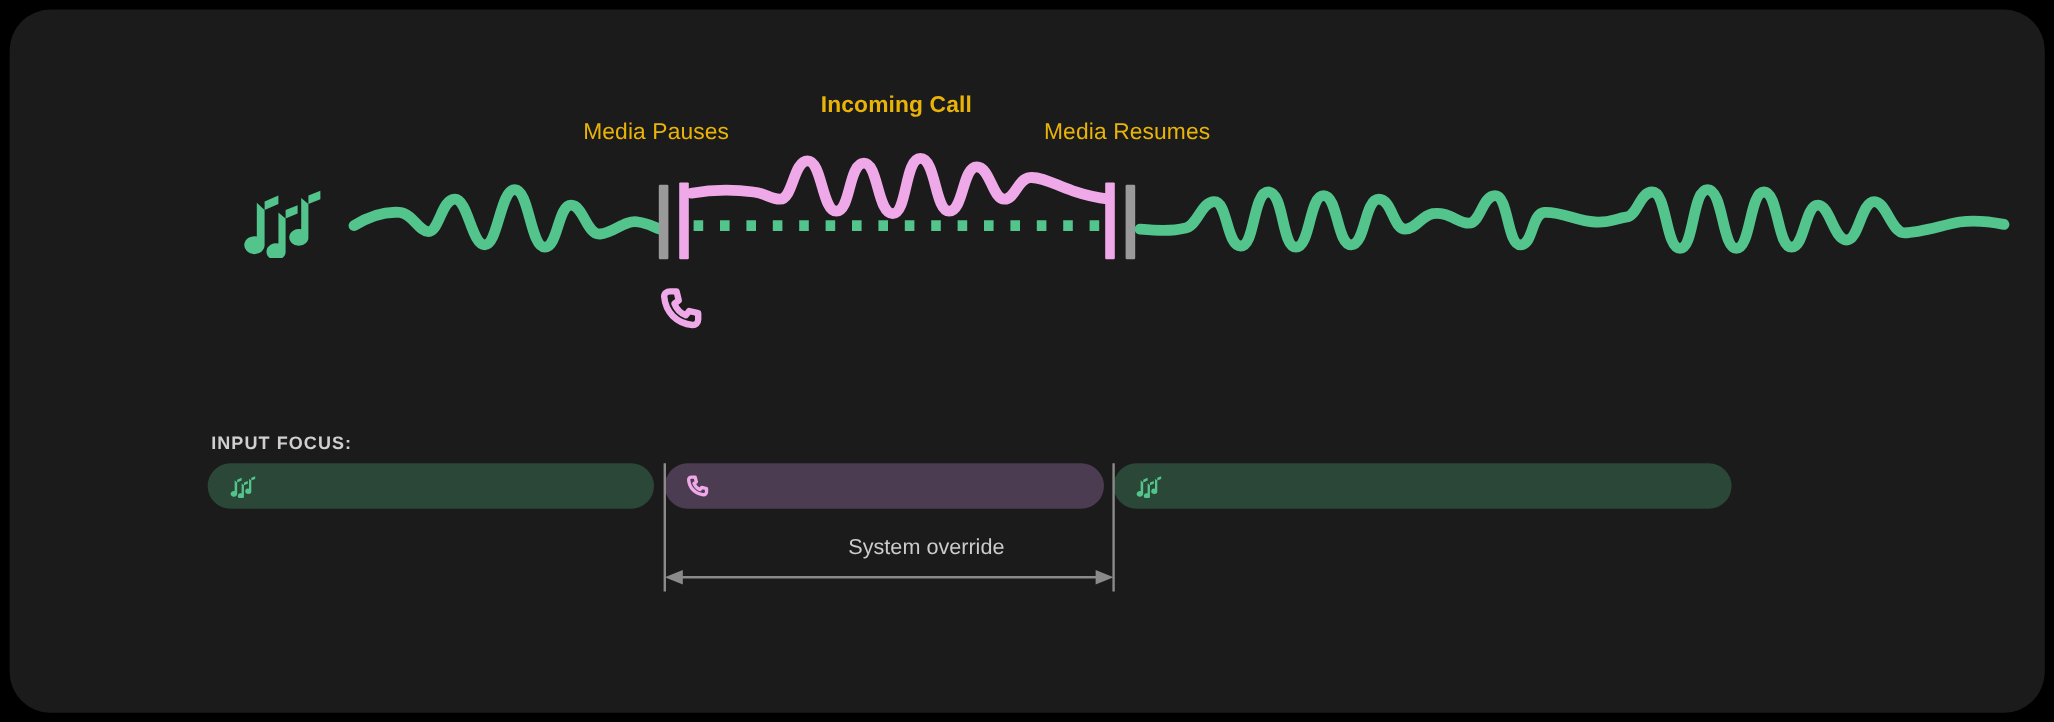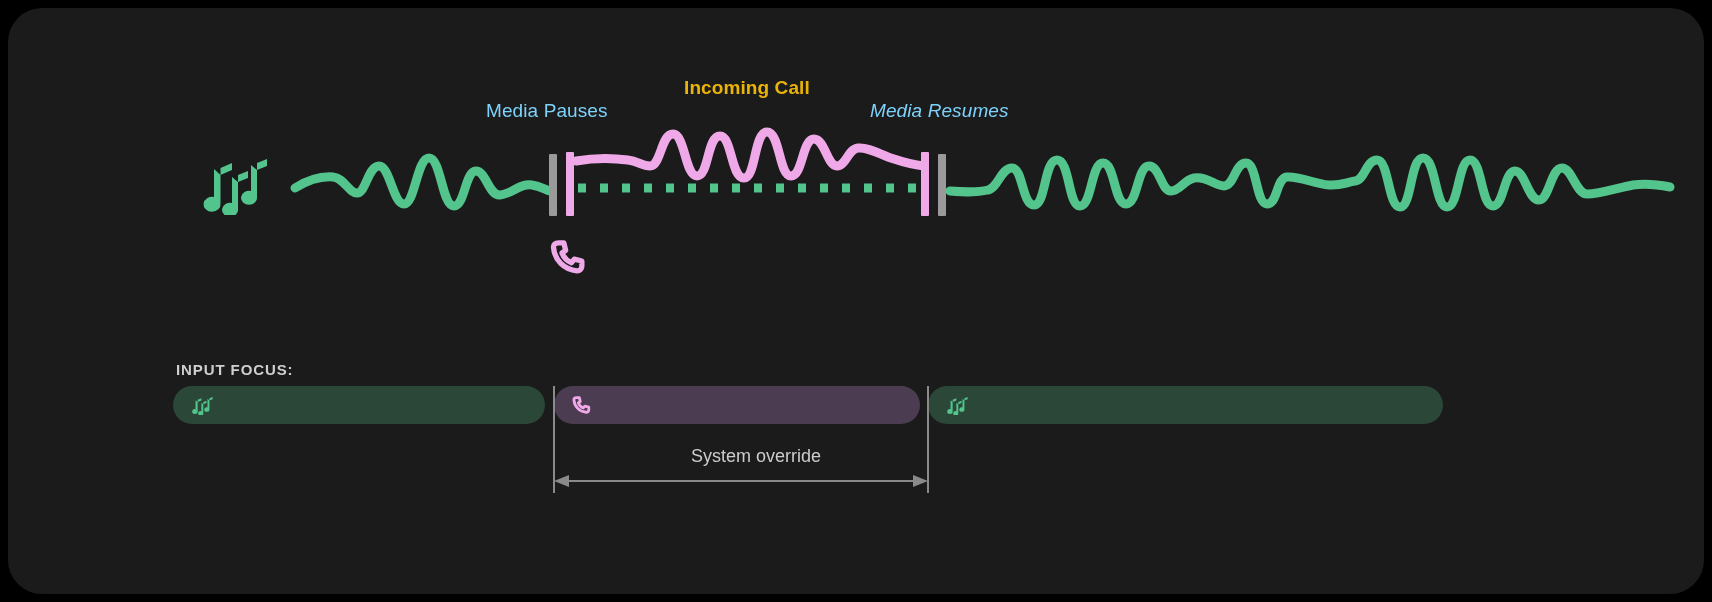--- a/index.html
+++ b/index.html
@@ -35,26 +35,26 @@
   .wave-svg {
     position: absolute;
     left: 0;
     top: 0;
   }
 
   .label {
     position: absolute;
     font-size: 19px;
     font-weight: 400;
-    color: #7dd3fc;
+    color: #eab308;
     white-space: nowrap;
     letter-spacing: 0.1px;
   }
   .label.media-pauses { left: 478px; top: 92px; }
-  .label.media-resumes { left: 862px; top: 92px; font-style: italic; }
+  .label.media-resumes { left: 862px; top: 92px; }
   .label.incoming-call {
     left: 676px;
     top: 69px;
     color: #eab308;
     font-weight: 700;
     font-size: 19px;
   }
 
   .music-icon {
     position: absolute;
@@ -122,20 +122,21 @@
     pointer-events: none;
   }
   .override-label {
     position: absolute;
     left: 548px;
     top: 118px;
     width: 400px;
     text-align: center;
     font-size: 18px;
     color: #cccccc;
+    padding-left: 16px;
   }
 </style>
 </head>
 <body>
 
 <div class="card">
 
   <div class="timeline">
 
     <svg class="wave-svg" width="1696" height="320" viewBox="0 0 1696 320">

